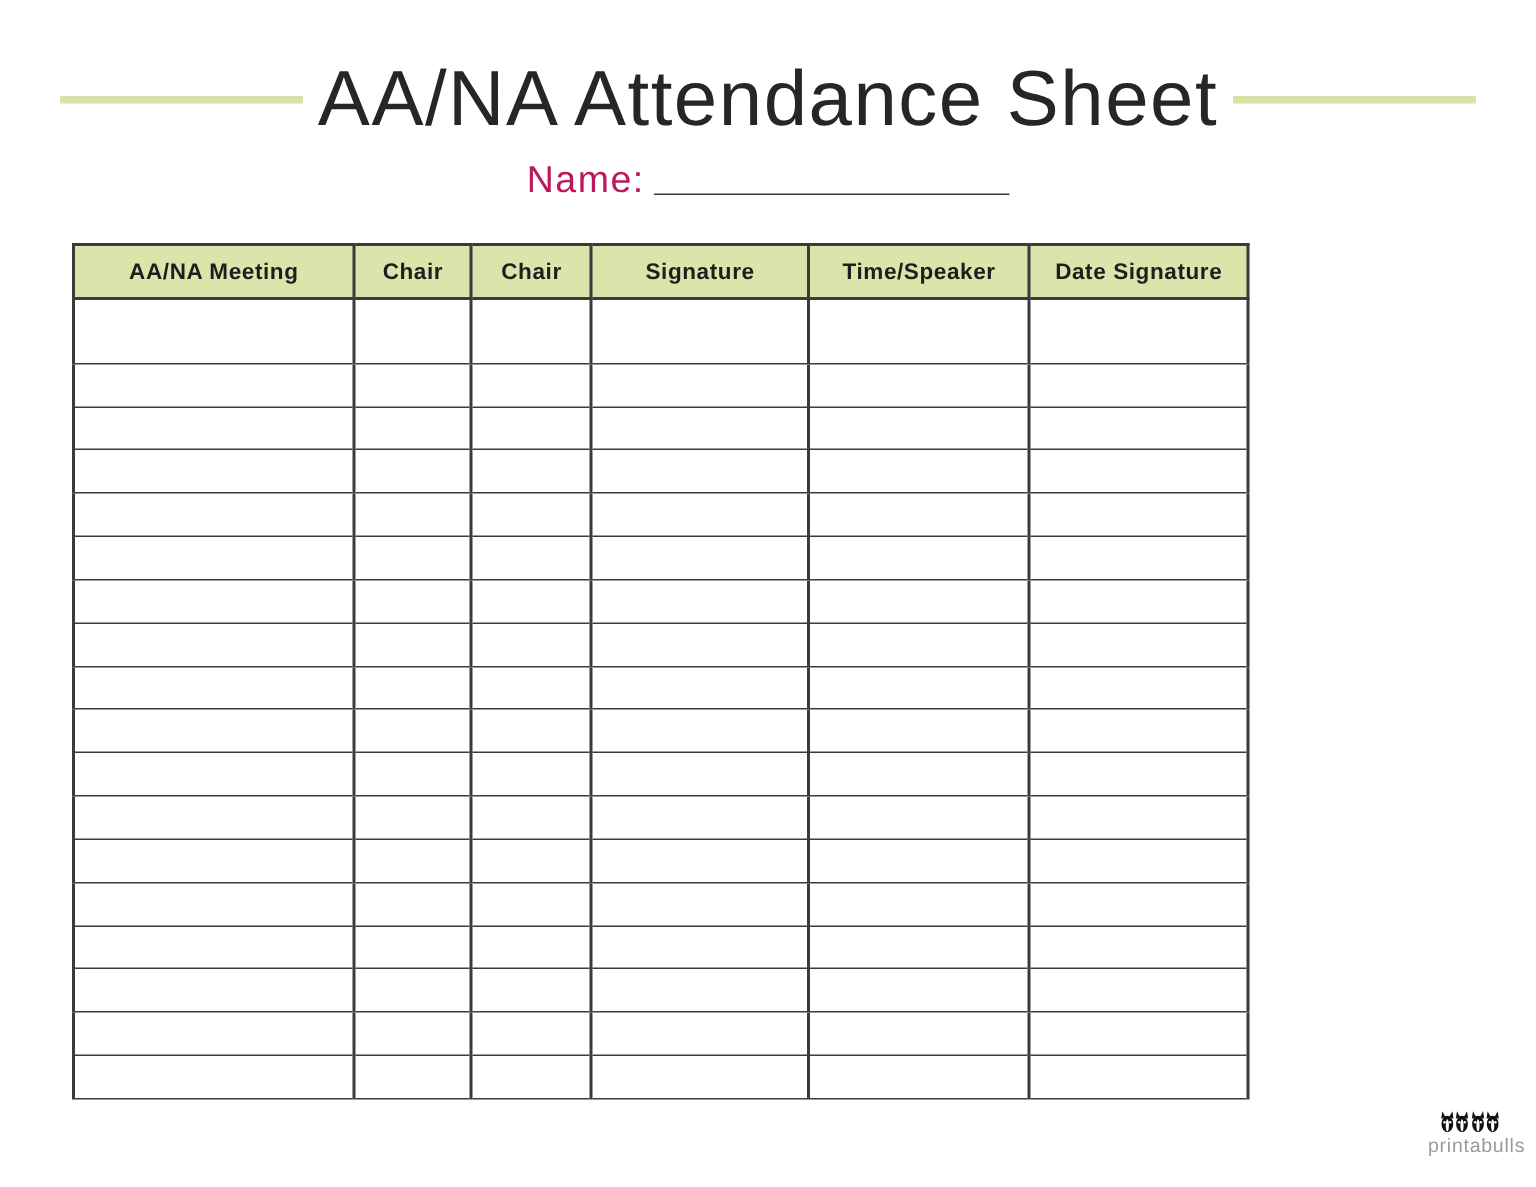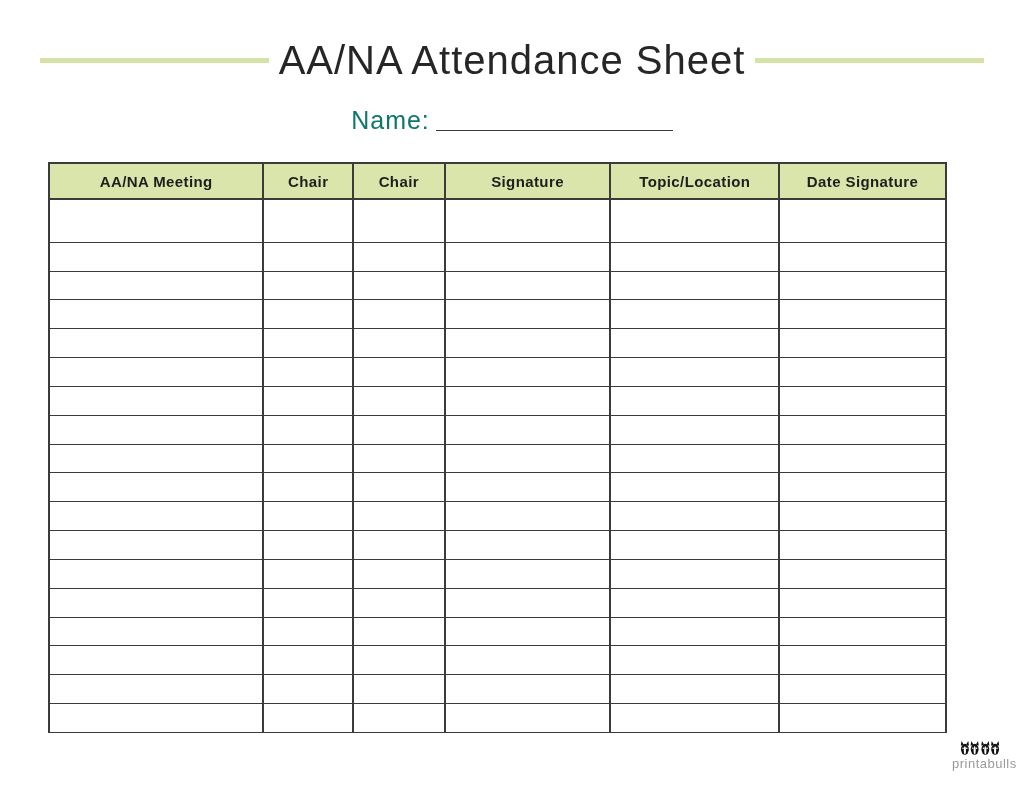--- a/index.html
+++ b/index.html
@@ -24,54 +24,54 @@
     align-items:center;
     gap:10px;
     padding:0 40px;
   }
   .title-line{
     flex:1;
     height:5px;
     background:var(--accent-line-green,#d6e3a7);
   }
   .page-title{
-    font-size:40px;
+    font-size:52px;
     font-weight:400;
     letter-spacing:1px;
     color:#262626;
     white-space:nowrap;
     line-height:1;
   }
   
   .name-row{
     position:absolute;
     top:106px;left:0;right:0;
     display:flex;
     justify-content:center;
     align-items:baseline;
   }
   .name-label{
     font-size:25px;
     letter-spacing:1px;
-    color:#0f766e;
+    color:#be185d;
   }
   .name-line{
     display:inline-block;
     width:237px;
     border-bottom:1.5px solid #3a3a3a;
     margin-left:6px;
     position:relative;
     top:2px;
   }
   
   table.attendance{
     position:absolute;
     left:48px;
     top:162px;
-    width:899px;
+    width:785px;
     height:571px;
     border-collapse:collapse;
     table-layout:fixed;
   }
   table.attendance th,
   table.attendance td{
     border:2px solid var(--table-border,#3b3b3b);
   }
   table.attendance td{
     border-top-width:1.5px;
@@ -132,21 +132,21 @@
       <col class="c4">
       <col class="c5">
       <col class="c6">
   </colgroup>
   <thead>
     <tr>
       <th>AA/NA Meeting</th>
       <th>Chair</th>
       <th>Chair</th>
       <th>Signature</th>
-      <th>Topic/Location</th>
+      <th>Time/Speaker</th>
       <th>Date Signature</th>
     </tr>
   </thead>
   <tbody>
       <tr>
         <td></td>
         <td></td>
         <td></td>
         <td></td>
         <td></td>

